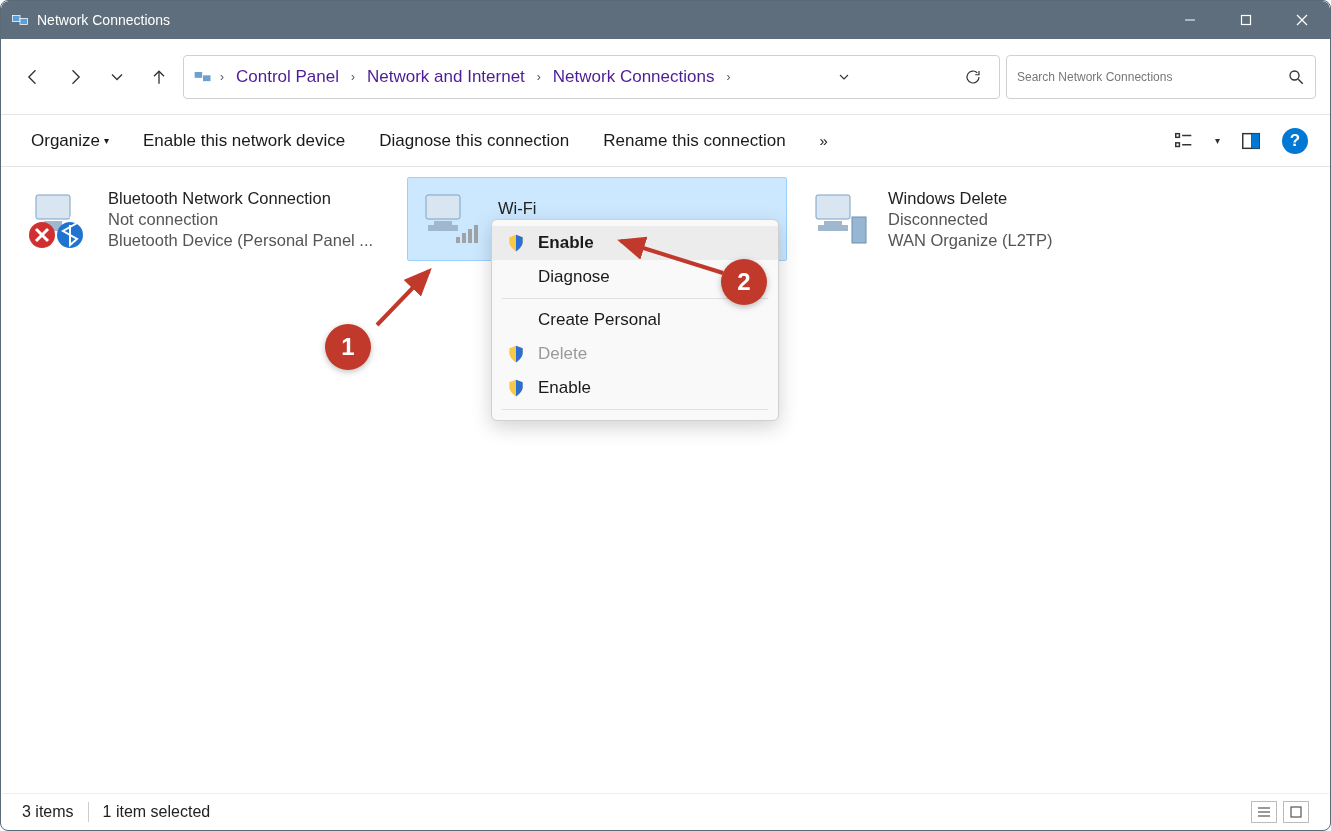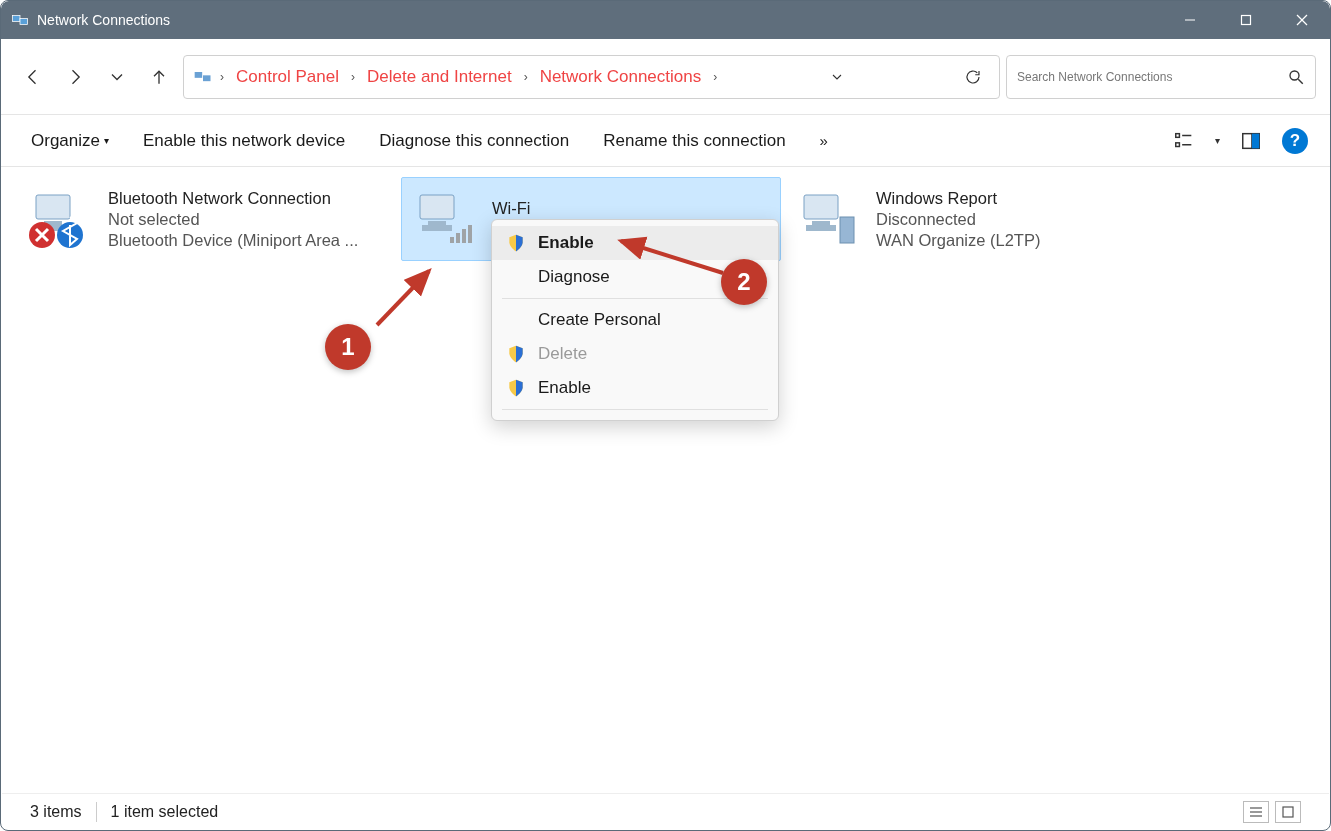--- a/index.html
+++ b/index.html
@@ -10,38 +10,38 @@
   .titlebar .app-icon { width: 18px; height: 18px; margin-right: 8px; display: inline-flex; align-items: center; justify-content: center; }
   .titlebar .controls { margin-left: auto; display: flex; }
   .titlebar .ctl { width: 56px; height: 38px; display: flex; align-items: center; justify-content: center; font-size: 15px; color: #fff; }
   .titlebar .ctl svg { stroke: #fff; }
 
   
   .navrow { height: 76px; display: flex; align-items: center; padding: 0 14px; gap: 6px; border-bottom: 1px solid #e5e5e5; }
   .navbtn { width: 36px; height: 36px; display: flex; align-items: center; justify-content: center; color: #1a1a1a; }
   .navbtn svg { width: 20px; height: 20px; }
   .addr { flex: 1; height: 44px; border: 1px solid #d0d0d0; border-radius: 4px; display: flex; align-items: center; padding: 0 8px; gap: 4px; overflow: hidden; }
-  .addr .crumb { font-size: 17px; color: #ef4444; padding: 4px 6px; white-space: nowrap; }
+  .addr .crumb { font-size: 17px; color: #4c1d95; padding: 4px 6px; white-space: nowrap; }
   .addr .sep { font-size: 12px; color: #555; padding: 0 2px; }
   .addr-ctl { width: 36px; height: 36px; display: flex; align-items: center; justify-content: center; margin-left: auto; }
   .searchbox { width: 310px; height: 44px; border: 1px solid #d0d0d0; border-radius: 4px; display: flex; align-items: center; padding: 0 10px; }
   .searchbox input { border: none; outline: none; font-size: 12px; flex: 1; color: #555; background: transparent; }
   .searchbox input::placeholder { color: #777; }
   .searchbox .sicon { width: 18px; height: 18px; color: #333; }
 
   
   .cmdrow { height: 52px; display: flex; align-items: center; padding: 0 22px; border-bottom: 1px solid #e5e5e5; font-size: 17px; color: #1a1a1a; gap: 18px; }
   .cmd { padding: 4px 8px; display: flex; align-items: center; gap: 4px; }
   .cmd .dd { font-size: 10px; }
   .cmdrow .right { margin-left: auto; display: flex; align-items: center; gap: 14px; }
   .iconbtn { width: 34px; height: 34px; display: flex; align-items: center; justify-content: center; }
   .help { width: 26px; height: 26px; border-radius: 50%; background: #0078d4; color: #fff; display: flex; align-items: center; justify-content: center; font-size: 17px; font-weight: bold; }
 
   
-  .content { position: relative; height: calc(100% - 38px - 76px - 52px - 36px); padding: 10px 16px; display: flex; align-items: flex-start; gap: 4px; }
+  .content { position: relative; height: calc(100% - 38px - 76px - 52px - 36px); padding: 10px 16px; display: flex; align-items: flex-start; gap: 10px; }
   .item { width: 380px; height: 84px; display: flex; align-items: center; gap: 12px; padding: 4px 6px; border: 1px solid transparent; border-radius: 2px; }
   .item.selected { background: #cce8ff; border: 1px solid #99d1ff; }
   .item .icon { width: 72px; height: 64px; flex-shrink: 0; position: relative; display: flex; align-items: center; justify-content: center; }
   .item .txt { display: flex; flex-direction: column; gap: 2px; font-size: 16.5px; color: #222; overflow: hidden; }
   .item .txt .l1 { white-space: nowrap; overflow: hidden; text-overflow: ellipsis; }
   .item .txt .l2 { color: #555; white-space: nowrap; overflow: hidden; text-overflow: ellipsis; }
   .item .txt .l3 { color: #555; white-space: nowrap; overflow: hidden; text-overflow: ellipsis; }
 
   
   .ctxmenu { position: absolute; left: 490px; top: 218px; width: 288px; background: #f9f9f9; border: 1px solid #d0d0d0; border-radius: 6px; box-shadow: 0 6px 20px rgba(0,0,0,0.18); padding: 6px 0; z-index: 10; }
@@ -51,21 +51,21 @@
   .ctxitem .shield { width: 20px; height: 20px; flex-shrink: 0; display: flex; align-items: center; justify-content: center; }
   .ctxitem .spacer { width: 20px; flex-shrink: 0; }
   .ctxitem .lbl.bold { font-weight: 600; text-align: right; }
   .ctxsep { height: 1px; margin: 4px 10px; background: #e0e0e0; }
 
   
   .badge { position: absolute; width: 46px; height: 46px; border-radius: 50%; background: #c0392b; color: #fff; display: flex; align-items: center; justify-content: center; font-size: 24px; font-weight: 600; box-shadow: 0 2px 6px rgba(0,0,0,0.25); z-index: 20; }
   .arrow { position: absolute; z-index: 15; }
 
   
-  .status { position: absolute; left: 1px; right: 1px; bottom: 1px; height: 36px; display: flex; align-items: center; padding: 0 28px; font-size: 16px; color: #222; gap: 14px; border-top: 1px solid #eee; background: #fff; border-radius: 0 0 8px 8px; }
+  .status { position: absolute; left: 1px; right: 1px; bottom: 1px; height: 36px; display: flex; align-items: center; padding: 0 20px; font-size: 16px; color: #222; gap: 14px; border-top: 1px solid #eee; background: #fff; border-radius: 0 0 8px 8px; }
   .status .vsep { width: 1px; height: 20px; background: #ccc; }
   .status .right { margin-left: auto; display: flex; gap: 6px; }
   .status .vbtn { width: 26px; height: 22px; border: 1px solid #bbb; display: flex; align-items: center; justify-content: center; }
 
   
   .shield svg { width: 20px; height: 20px; }
 </style>
 </head>
 <body>
 
@@ -123,21 +123,21 @@
   <div class="addr">
     <span style="width:22px;height:22px;display:inline-flex;align-items:center;justify-content:center;">
       <svg viewBox="0 0 24 24" width="20" height="20">
           <rect x="2" y="6" width="9" height="7" fill="#6aa1d4"></rect>
           <rect x="12" y="10" width="9" height="7" fill="#6aa1d4"></rect>
         </svg>
     </span>
     <span class="sep">›</span>
     <span class="crumb">Control Panel</span>
     <span class="sep">›</span>
-    <span class="crumb">Delete and Internet</span>
+    <span class="crumb">Network and Internet</span>
     <span class="sep">›</span>
     <span class="crumb">Network Connections</span>
     <span class="sep">›</span>
     <div class="addr-ctl">
         <svg width="16" height="16" viewBox="0 0 24 24" fill="none" stroke="#333" stroke-width="1.6">
           <path d="M6 9l6 6 6-6"></path>
         </svg>
       </div>
     <div class="addr-ctl">
         <svg width="18" height="18" viewBox="0 0 24 24" fill="none" stroke="#333" stroke-width="1.6">
@@ -195,22 +195,22 @@
         <rect x="20" y="34" width="18" height="4" fill="#9fb8cd"></rect>
         <rect x="14" y="38" width="30" height="6" fill="#9fb8cd"></rect>
         <circle cx="18" cy="48" r="13" fill="#d03030"></circle>
         <path d="M12 42 l12 12 M12 54 l12 -12" stroke="#fff" stroke-width="3"></path>
         <circle cx="46" cy="48" r="13" fill="#1f74d0"></circle>
         <path d="M46 38 v20 l7-6 -14-8 14-8 -7-6" fill="none" stroke="#fff" stroke-width="2"></path>
       </svg>
     </div>
     <div class="txt">
       <span class="l1">Bluetooth Network Connection</span>
-      <span class="l2">Not selected</span>
-      <span class="l3">Bluetooth Device (Miniport Area ...</span>
+      <span class="l2">Not connection</span>
+      <span class="l3">Bluetooth Device (Personal Panel ...</span>
     </div>
   </div>
 
   <div class="item selected">
     <div class="icon">
       <svg viewBox="0 0 72 64" width="72" height="64">
         <rect x="12" y="8" width="34" height="24" rx="2" fill="#d9e6f2" stroke="#7aa1c4"></rect>
         <rect x="20" y="34" width="18" height="4" fill="#9fb8cd"></rect>
         <rect x="14" y="38" width="30" height="6" fill="#9fb8cd"></rect>
         <g fill="#9fa3a6">
@@ -230,21 +230,21 @@
   <div class="item" style="width:360px;">
     <div class="icon">
       <svg viewBox="0 0 72 64" width="72" height="64">
         <rect x="12" y="8" width="34" height="24" rx="2" fill="#d9e6f2" stroke="#7aa1c4"></rect>
         <rect x="20" y="34" width="18" height="4" fill="#9fb8cd"></rect>
         <rect x="14" y="38" width="30" height="6" fill="#9fb8cd"></rect>
         <rect x="48" y="30" width="14" height="26" fill="#97b6d4" stroke="#6d90b0"></rect>
       </svg>
     </div>
     <div class="txt">
-      <span class="l1">Windows Report</span>
+      <span class="l1">Windows Delete</span>
       <span class="l2">Disconnected</span>
       <span class="l3">WAN Organize (L2TP)</span>
     </div>
   </div>
 
 </div>
 
 <div class="ctxmenu">
   <div class="ctxitem hov">
     <span class="shield">

